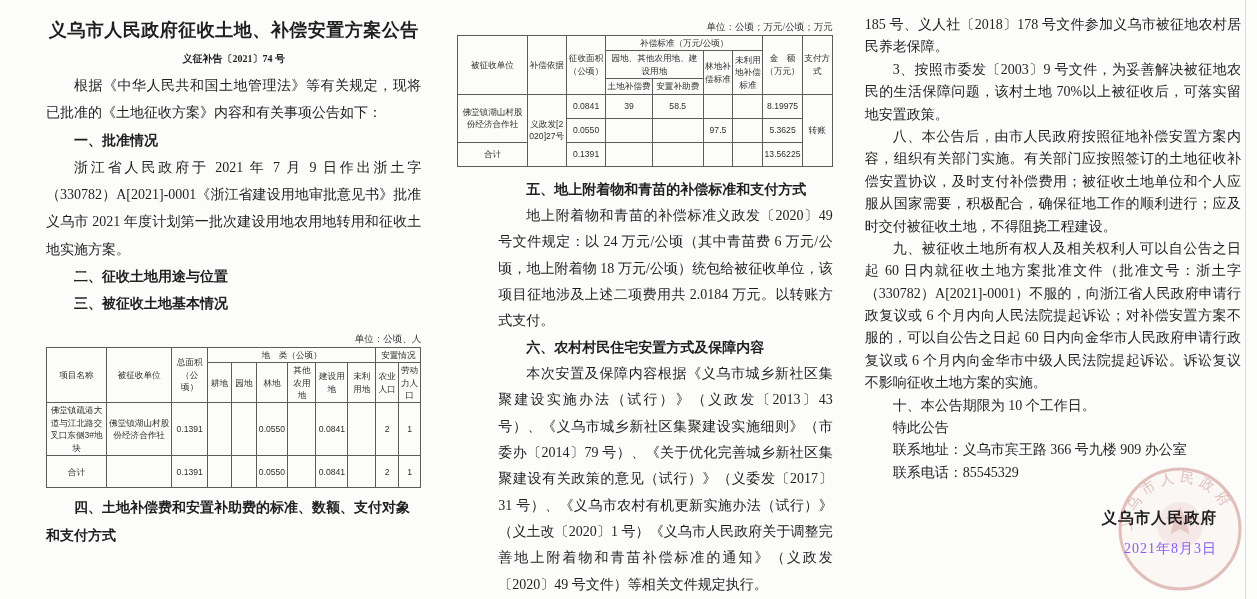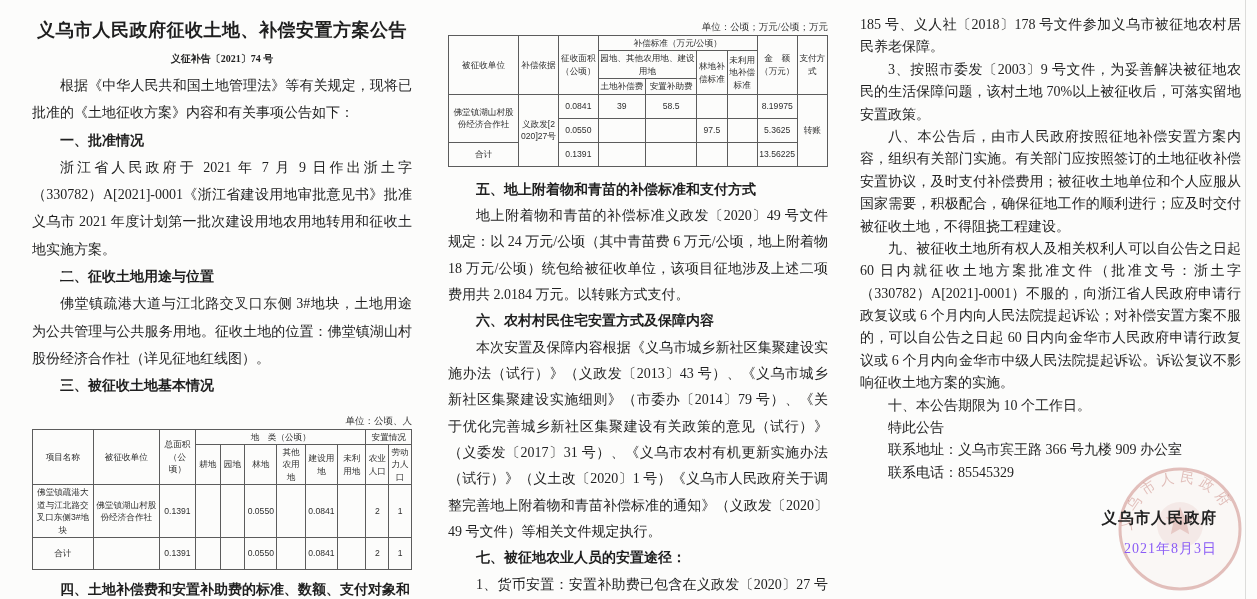--- a/index.html
+++ b/index.html
@@ -3,33 +3,33 @@
 <meta charset="utf-8">
 <style>
   * { box-sizing: border-box; }
   html,body { margin:0; padding:0; }
   body {
     width:1257px; height:599px; overflow:hidden;
     background:#fcfcfb;
     font-family:"Liberation Serif","DejaVu Serif",serif;
     color:#1f1f1f;
   }
-  .page { position:relative; width:1257px; height:599px; display:flex; padding:4px 8px 0 10px; }
+  .page { position:relative; width:1257px; height:599px; display:flex; padding:4px 8px 0 24px; }
   .col { position:relative; }
   .col1 { width:412px; padding:2px 10px 0 22px; }
   .col2 { width:418px; padding:2px 12px 0 26px; }
   .col3 { width:409px; padding:10px 8px 0 20px; }
 
   .title { font-size:18px; font-weight:700; text-align:center; margin:12px 0 10px; letter-spacing:0.5px; }
   .doc-no { font-size:10px; font-weight:700; text-align:center; margin:0 0 6px; }
 
   .para, .head { font-size:14px; line-height:1.95; margin:0; text-align:justify; }
   .para.ind, .head { text-indent:2em; }
   .head { font-weight:700; text-align:left; }
-  .col2 .para, .col2 .head { line-height:1.88; }
+  .col2 .para, .col2 .head { line-height:1.88;margin-left:41px; }
   .col3 .para { line-height:1.6; }
 
   .unit-note { font-size:9.5px; text-align:right; margin-top:15px; color:#333; }
 
   table { width:100%; border-collapse:collapse; table-layout:fixed; color:#2e2e2e; margin-top:1px; }
   th, td {
     border:1px solid #5c5c5c; padding:1px 1px; text-align:center;
     font-weight:400; font-size:8.6px; line-height:1.45; word-break:break-all;
     font-family:"Liberation Sans","DejaVu Sans",sans-serif;
   }
@@ -50,21 +50,20 @@
 
 <div class="page">
 
   <div class="col col1">
     <div class="title">义乌市人民政府征收土地、补偿安置方案公告</div>
     <div class="doc-no">义征补告〔2021〕74 号</div>
     <p class="para ind">根据《中华人民共和国土地管理法》等有关规定，现将已批准的《土地征收方案》内容和有关事项公告如下：</p>
     <p class="head">一、批准情况</p>
     <p class="para ind">浙江省人民政府于 2021 年 7 月 9 日作出浙土字（330782）A[2021]-0001《浙江省建设用地审批意见书》批准义乌市 2021 年度计划第一批次建设用地农用地转用和征收土地实施方案。</p>
     <p class="head">二、征收土地用途与位置</p>
-    <p class="para ind">佛堂镇疏港大道与江北路交叉口东侧 3#地块，土地用途为公共管理与公共服务用地。征收土地的位置：佛堂镇湖山村股份经济合作社（详见征地红线图）。</p>
     <p class="head">三、被征收土地基本情况</p>
     <div class="unit-note">单位：公顷、人</div>
 
     <table class="t-basic">
       <colgroup>
         <col style="width:16%">
           <col style="width:17.5%">
           <col style="width:9.5%">
         <col style="width:6.5%">
           <col style="width:6.5%">

